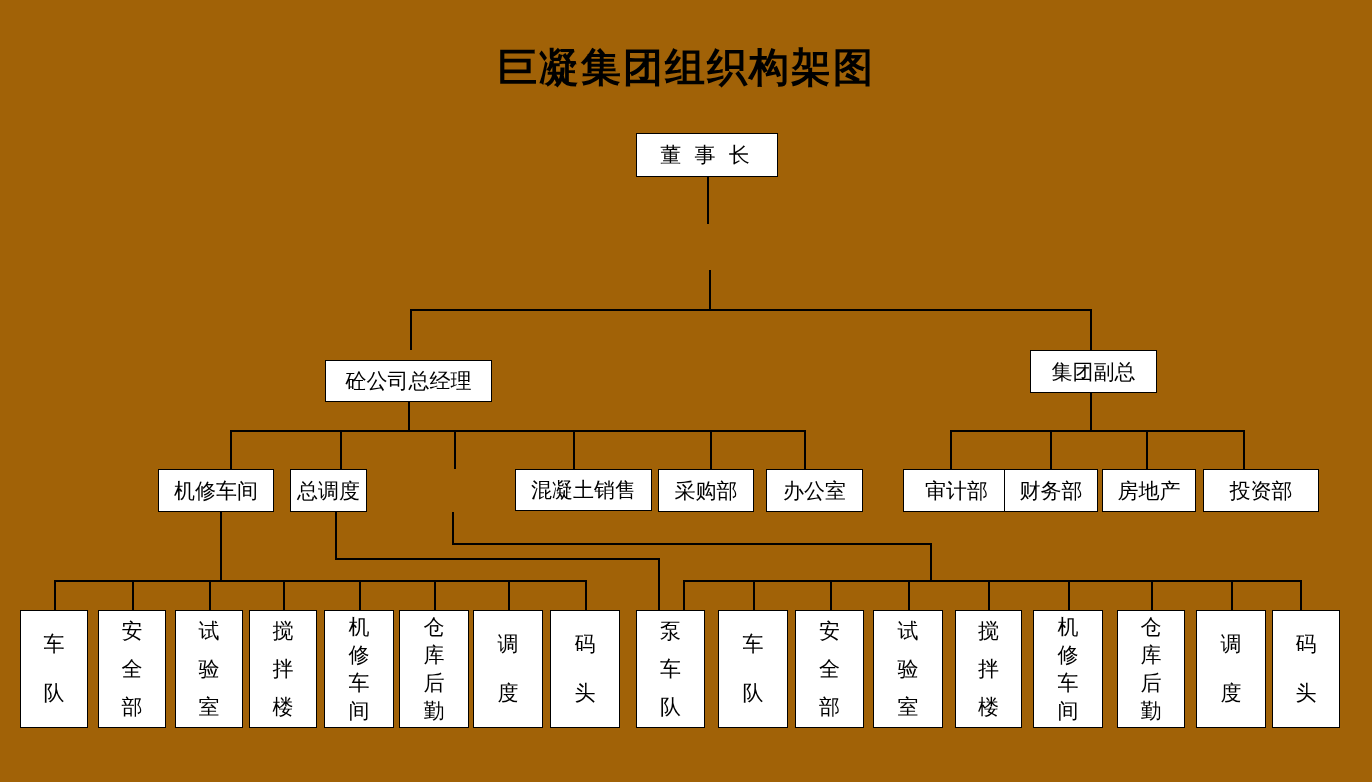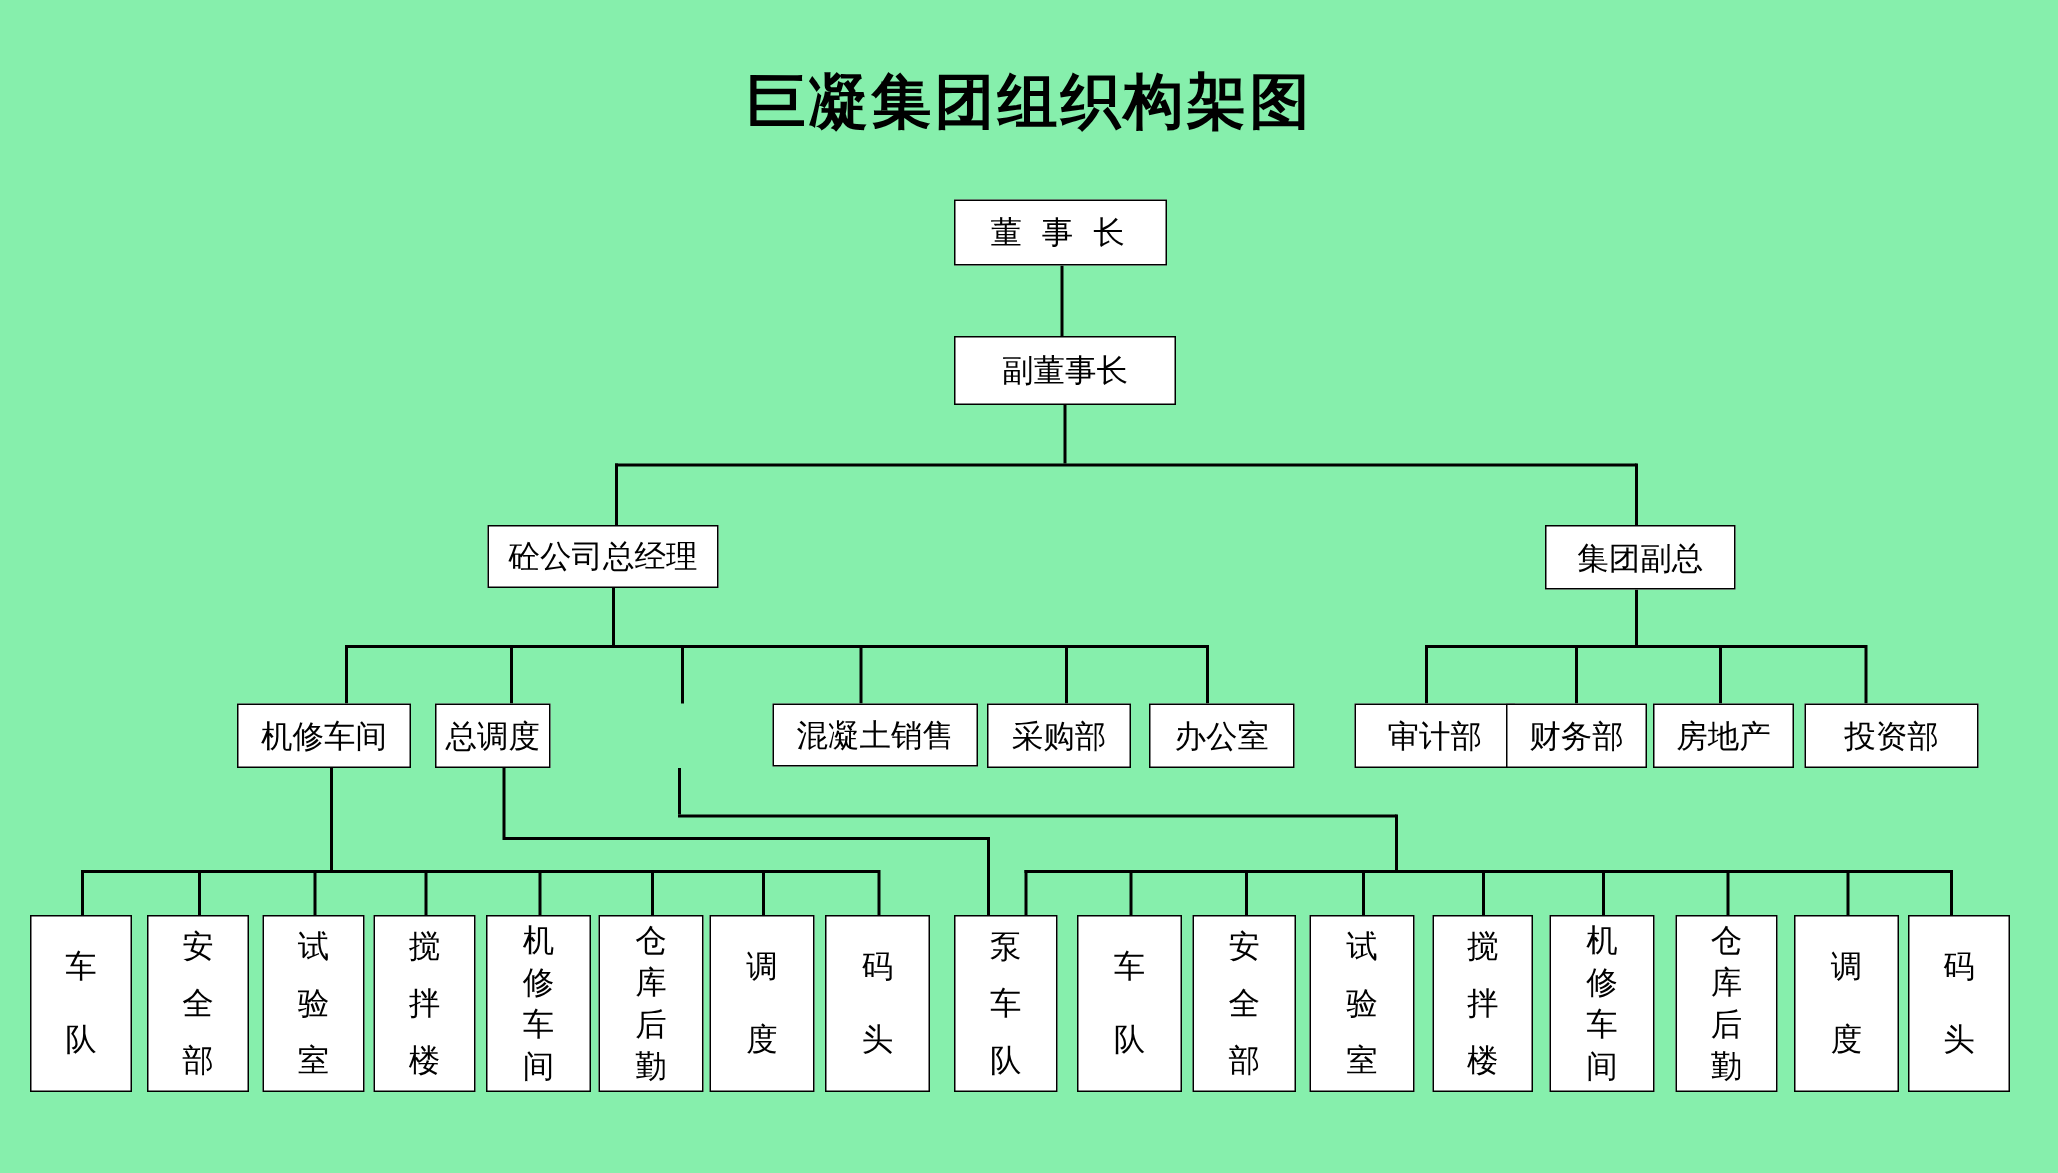--- a/index.html
+++ b/index.html
@@ -1,18 +1,18 @@
 <!DOCTYPE html>
 <html><head>
 <meta charset="utf-8">
 <style>
   * { margin:0; padding:0; box-sizing:border-box; }
   html,body { width:1372px; height:782px; background:#ffffff; overflow:hidden; }
   body { font-family:"Liberation Serif","DejaVu Serif",serif; color:#000; }
-  .stage { position:relative; width:1372px; height:782px; background:#86efac; }
+  .stage { position:relative; width:1372px; height:782px; background:#a16207; }
 
   .title { position:absolute; left:0; top:40px; width:1372px; text-align:center;
            font-size:40px; font-weight:bold; letter-spacing:2px; }
 
   .node { position:absolute; border:1.5px solid #000; background:#fff;
           display:flex; align-items:center; justify-content:center; }
   .nlabel { font-size:21px; white-space:nowrap; }
   .spaced { letter-spacing:4px; }
 
   .vnode .vlabel { width:23px; word-break:break-all; text-align:center;
@@ -80,25 +80,22 @@
   <div class="line v" style="left:908px;top:580px;height:30px"></div>
   <div class="line v" style="left:988px;top:580px;height:30px"></div>
   <div class="line v" style="left:1068px;top:580px;height:30px"></div>
   <div class="line v" style="left:1151px;top:580px;height:30px"></div>
   <div class="line v" style="left:1231px;top:580px;height:30px"></div>
   <div class="line v" style="left:1300px;top:580px;height:30px"></div>
 
   <div class="node" style="left:636px;top:133px;width:142px;height:44px">
     <span class="nlabel spaced">董 事 长</span>
   </div>
-  <div class="node" style="left:636px;top:224px;width:148px;height:46px">
-    <span class="nlabel">副董事长</span>
-  </div>
 
-  <div class="node" style="left:325px;top:350px;width:154px;height:42px">
+  <div class="node" style="left:325px;top:360px;width:167px;height:42px">
     <span class="nlabel">砼公司总经理</span>
   </div>
   <div class="node" style="left:1030px;top:350px;width:127px;height:43px">
     <span class="nlabel">集团副总</span>
   </div>
 
   <div class="node" style="left:158px;top:469px;width:116px;height:43px">
     <span class="nlabel">机修车间</span>
   </div>
   <div class="node" style="left:290px;top:469px;width:77px;height:43px">

